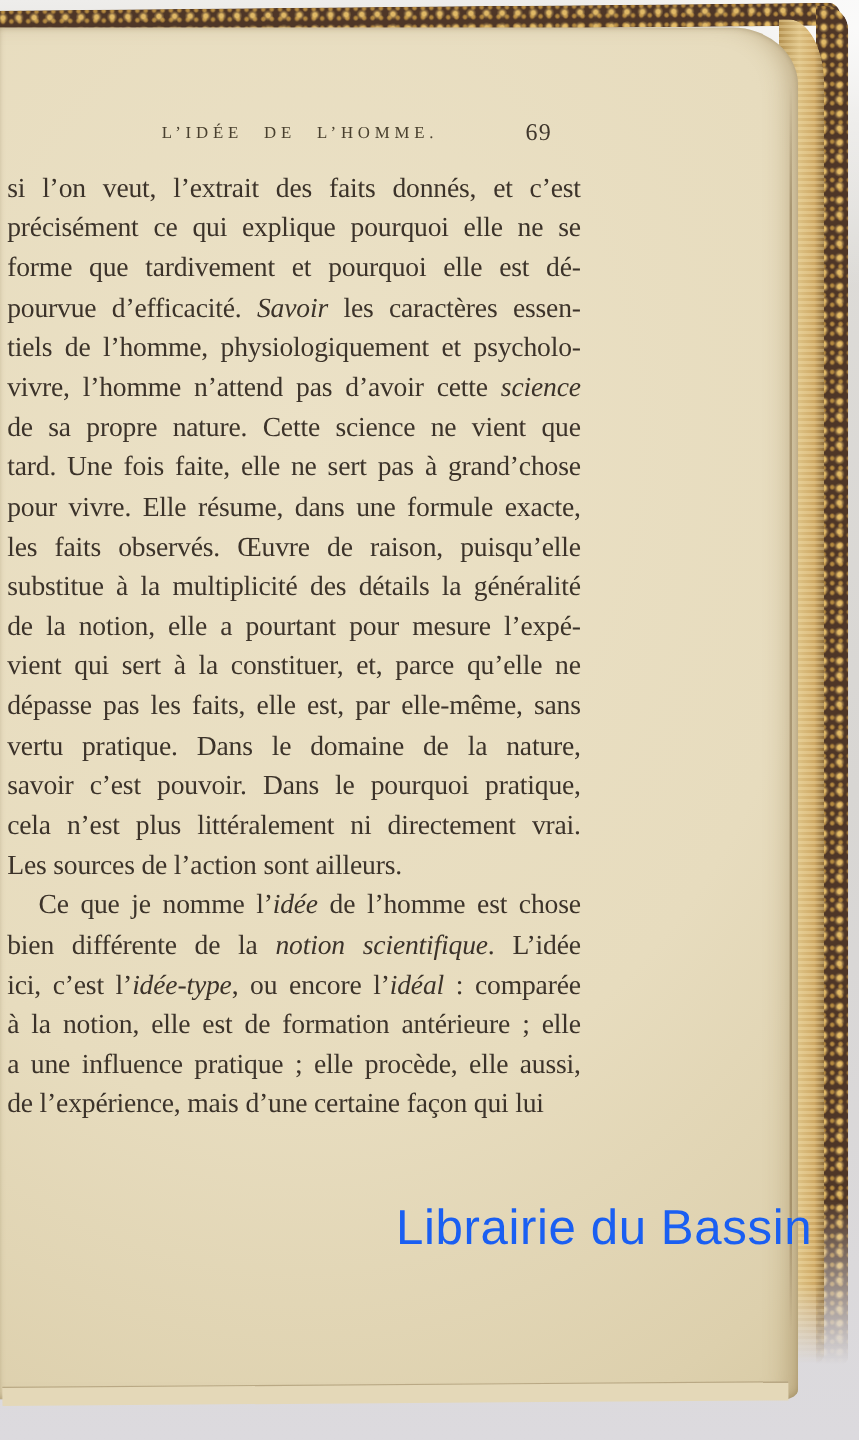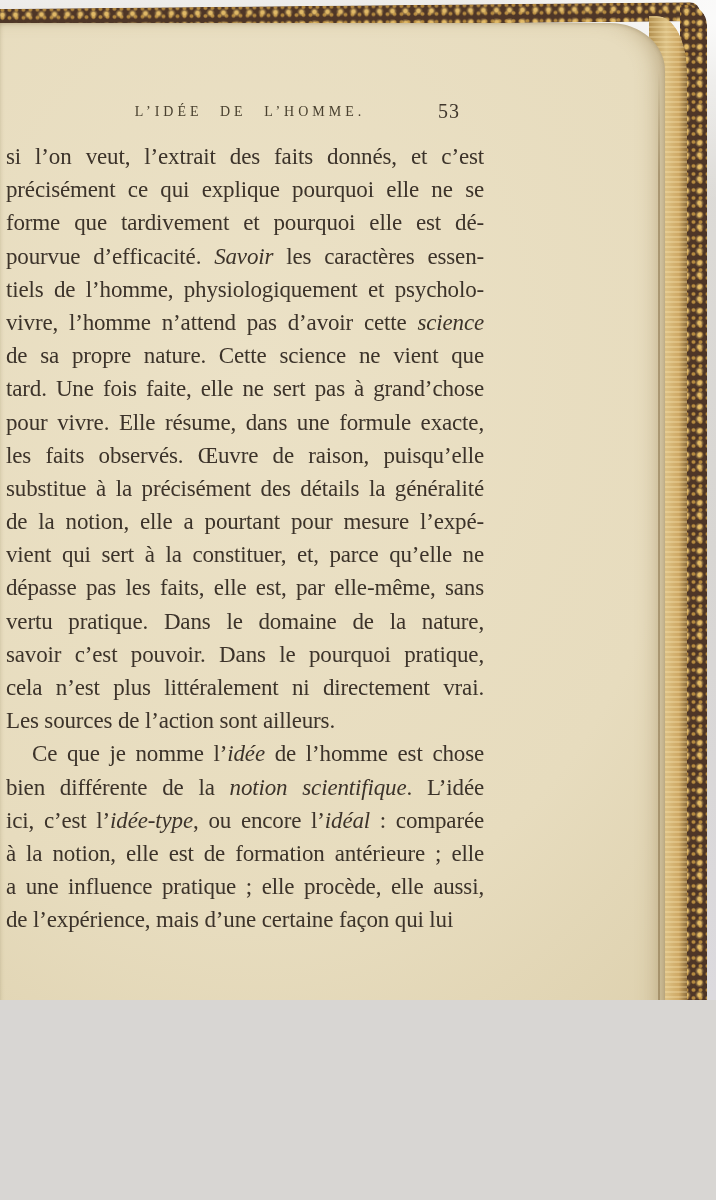--- a/index.html
+++ b/index.html
@@ -1,17 +1,17 @@
 <!DOCTYPE html>
 <html style="--paper: #e7dcbe; --ink: #3c332a; --leather: #4e3627; --gold: #d8b261; --gilt_edge: #cfa965; --background: #d8d6d3; --watermark_blue: #1a5ff2;"><head>
 <meta charset="utf-8">
 <style>
   html,body{margin:0;padding:0;background:#d8d6d3;}
   .stage{
-    position:relative;width:716px;height:1000px;overflow:hidden;
+    position:relative;width:716px;height:1200px;overflow:hidden;
     font-family:"Liberation Serif","DejaVu Serif",serif;
     background:
       radial-gradient(55% 30% at 100% 2%, rgba(255,255,255,.78), rgba(255,255,255,0) 60%),
       linear-gradient(to bottom, #eeedeb 0%, #dedcd8 8%, var(--background,#d8d6d3) 55%, #dcdade 100%);
   }
   
   .board-top,.board-right{
     position:absolute;
     background-color:var(--leather,#4e3627);
     background-image:
@@ -92,34 +92,34 @@
 <div class="stage">
   <div class="board-top"></div>
   <div class="board-right"></div>
   <div class="gilt"></div>
 
   <div class="page"></div>
   <div class="crease"></div>
   <div class="under-edge"></div>
 
   <div class="header-title">L’IDÉE DE L’HOMME.</div>
-  <div class="page-number">53</div>
+  <div class="page-number">69</div>
 
   <div class="body" id="body">
       <div class="line"><span>si l’on veut, l’extrait des faits donnés, et c’est</span></div>
       <div class="line"><span>précisément ce qui explique pourquoi elle ne se</span></div>
       <div class="line"><span>forme que tardivement et pourquoi elle est dé-</span></div>
       <div class="line"><span>pourvue d’efficacité. </span><i>Savoir</i><span> les caractères essen-</span></div>
       <div class="line"><span>tiels de l’homme, physiologiquement et psycholo-</span></div>
       <div class="line"><span>vivre, l’homme n’attend pas d’avoir cette </span><i>science</i></div>
       <div class="line"><span>de sa propre nature. Cette science ne vient que</span></div>
       <div class="line"><span>tard. Une fois faite, elle ne sert pas à grand’chose</span></div>
       <div class="line"><span>pour vivre. Elle résume, dans une formule exacte,</span></div>
       <div class="line"><span>les faits observés. Œuvre de raison, puisqu’elle</span></div>
-      <div class="line"><span>substitue à la précisément des détails la généralité</span></div>
+      <div class="line"><span>substitue à la multiplicité des détails la généralité</span></div>
       <div class="line"><span>de la notion, elle a pourtant pour mesure l’expé-</span></div>
       <div class="line"><span>vient qui sert à la constituer, et, parce qu’elle ne</span></div>
       <div class="line"><span>dépasse pas les faits, elle est, par elle-même, sans</span></div>
       <div class="line"><span>vertu pratique. Dans le domaine de la nature,</span></div>
       <div class="line"><span>savoir c’est pouvoir. Dans le pourquoi pratique,</span></div>
       <div class="line"><span>cela n’est plus littéralement ni directement vrai.</span></div>
       <div class="line end"><span>Les sources de l’action sont ailleurs.</span></div>
       <div class="line indent"><span>Ce que je nomme l’</span><i>idée</i><span> de l’homme est chose</span></div>
       <div class="line"><span>bien différente de la </span><i>notion scientifique</i><span>. L’idée</span></div>
       <div class="line"><span>ici, c’est l’</span><i>idée-type</i><span>, ou encore l’</span><i>idéal</i><span> : comparée</span></div>

